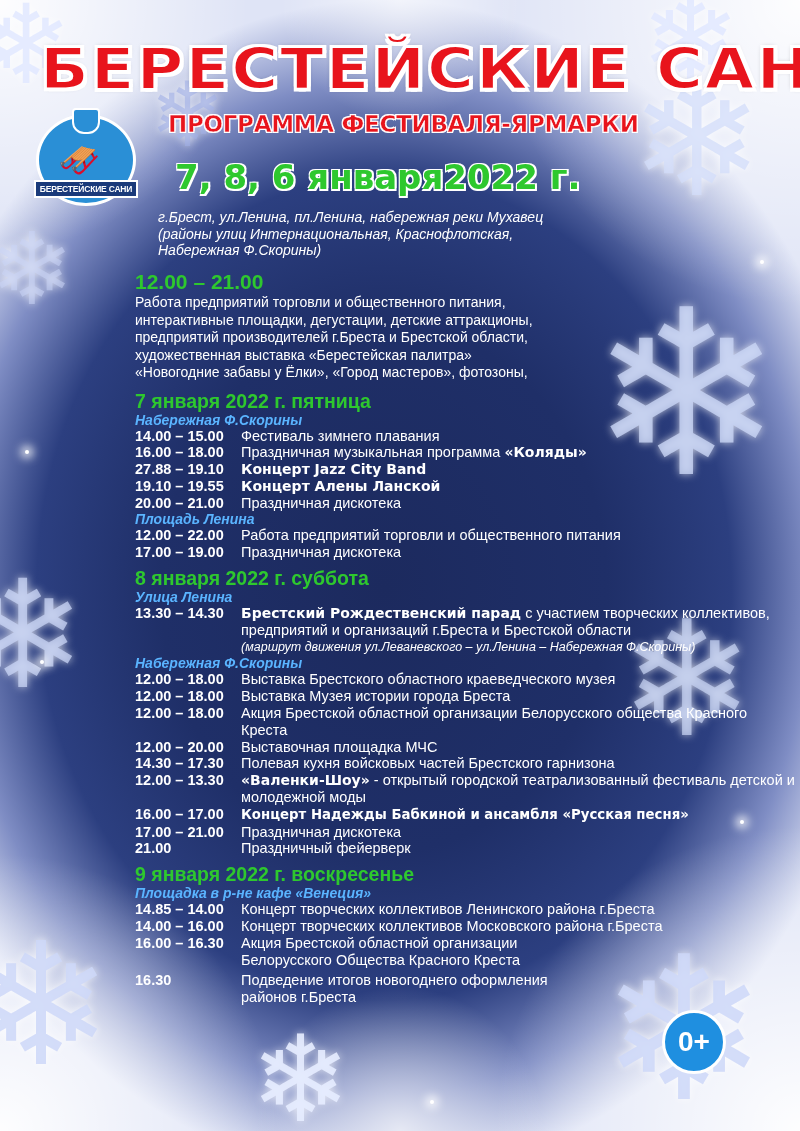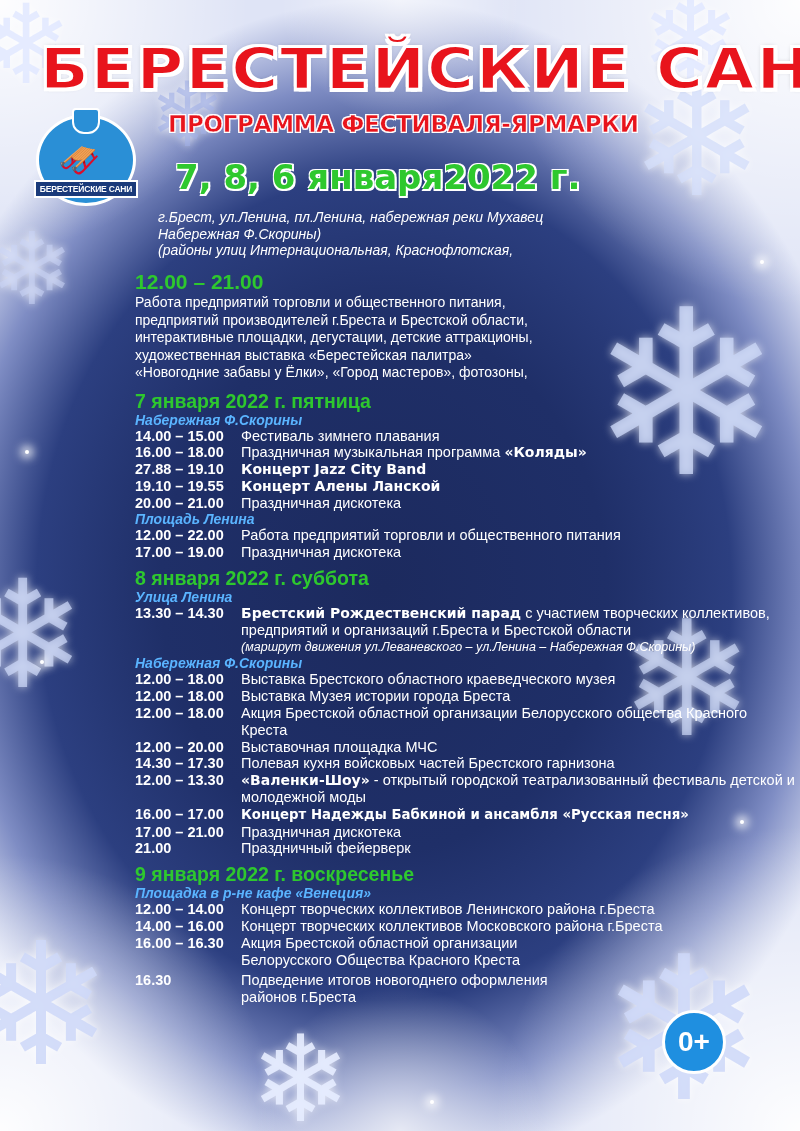--- a/index.html
+++ b/index.html
@@ -138,30 +138,30 @@
     <div class="logo-crest"></div>
     <div class="logo-sled">🛷</div>
     <div class="logo-banner">БЕРЕСТЕЙСКИЕ САНИ</div>
   </div>
 
   <div class="subtitle">ПРОГРАММА ФЕСТИВАЛЯ-ЯРМАРКИ</div>
   <div class="dates">7, 8, 6 января2022 г.</div>
 
   <div class="venue">
     <div>г.Брест,  ул.Ленина, пл.Ленина, набережная реки Мухавец</div>
+    <div>(районы улиц  Интернациональная, Краснофлотская,</div>
     <div>Набережная Ф.Скорины)</div>
-    <div>(районы улиц  Интернациональная, Краснофлотская,</div>
   </div>
 
   <div class="content">
     <div class="general-time">12.00 – 21.00</div>
     <div class="general-desc">
       <div>Работа предприятий торговли и общественного питания,</div>
+      <div>интерактивные площадки, дегустации, детские аттракционы,</div>
       <div>предприятий производителей г.Бреста и Брестской области,</div>
-      <div>интерактивные площадки, дегустации, детские аттракционы,</div>
       <div>художественная выставка «Берестейская палитра»</div>
       <div>«Новогодние забавы у Ёлки», «Город мастеров», фотозоны,</div>
     </div>
 
     <div class="day-block">
       <div class="day-title">7 января 2022 г. пятница</div>
       <div class="place">Набережная Ф.Скорины</div>
       <div class="row">
           <span class="time">14.00 – 15.00</span>
           <span class="desc"><span>Фестиваль зимнего плавания</span></span>
@@ -236,21 +236,21 @@
       <div class="row">
           <span class="time">21.00</span>
           <span class="desc"><span>Праздничный фейерверк</span></span>
         </div>
     </div>
 
     <div class="day-block">
       <div class="day-title">9 января 2022 г. воскресенье</div>
       <div class="place">Площадка в р-не  кафе «Венеция»</div>
       <div class="row">
-          <span class="time">12.00 – 14.00</span>
+          <span class="time">14.85 – 14.00</span>
           <span class="desc"><span>Концерт творческих коллективов Ленинского района г.Бреста</span></span>
         </div>
       <div class="row">
           <span class="time">14.00 – 16.00</span>
           <span class="desc"><span>Концерт творческих коллективов Московского района г.Бреста</span></span>
         </div>
       <div class="row">
           <span class="time">16.00 – 16.30</span>
           <span class="desc" style="max-width:310px;"><span>Акция Брестской областной организации Белорусского Общества Красного Креста</span></span>
         </div>

